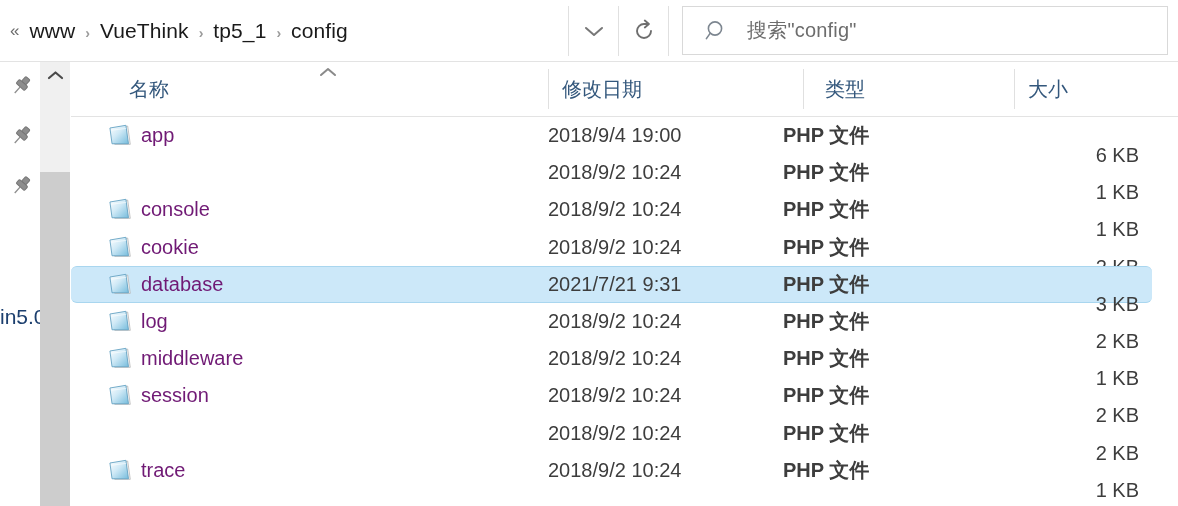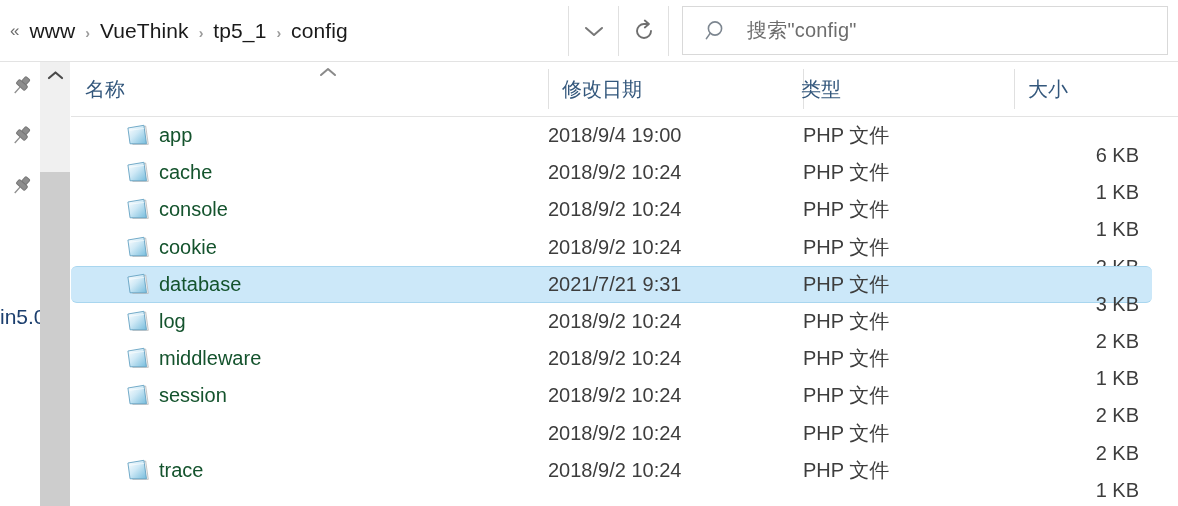--- a/index.html
+++ b/index.html
@@ -200,26 +200,26 @@
     position: absolute;
     top: 0;
     height: 100%;
     display: flex;
     align-items: center;
     font-size: 20px;
     color: #3d3d3d;
     white-space: nowrap;
   }
   .c-name {
-    left: 18px;
+    left: 0;
     width: 477px;
-    color: #14532d;
+    color: #701a75;
   }
   .c-date { left: 477px; width: 255px; text-align: center; }
-  .c-type { left: 732px; width: 211px; }
+  .c-type { left: 712px; width: 211px; font-weight: bold; }
   .c-size {
     left: 943px;
     width: 138px;
     justify-content: flex-end;
     padding-right: 13px;
     box-sizing: border-box;
     margin-top: 20px;
   }
   .fname { padding-left: 8px; }
 
@@ -316,31 +316,31 @@
 
 <div class="listpane">
 
   <div class="colhead">
     <div class="sortcaret">
       <svg width="22" height="14" viewBox="0 0 22 14" aria-hidden="true">
         <path d="M4 10 L11 4 L18 10" fill="none" stroke="#8a8a8a" stroke-width="2" stroke-linecap="round" stroke-linejoin="round"></path>
       </svg>
     </div>
 
-    <div class="colcell" style="left:0; width:477px;">
+    <div class="colcell" style="left:0; width:477px;padding-left:44px;">
       <span class="lbl">名称</span>
     </div>
     <div class="colsep" style="left:477px"></div>
 
     <div class="colcell" style="left:477px; width:255px;">
       <span class="lbl">修改日期</span>
     </div>
     <div class="colsep" style="left:732px"></div>
 
-    <div class="colcell" style="left:716px; width:211px;">
+    <div class="colcell" style="left:740px; width:211px;">
       <span class="lbl">类型</span>
     </div>
     <div class="colsep" style="left:943px"></div>
 
     <div class="colcell" style="left:943px; width:164px;">
       <span class="lbl">大小</span>
     </div>
   </div>
 
   <div class="rows" id="rows">
@@ -358,35 +358,20 @@
             <path d="M18.6 2.4 L21.3 21.6 L4.2 21.6 L2.0 5.2 Z" fill="url(#pg)" stroke="#5f9fc0" stroke-width="0.9"></path>
             <path d="M3.4 7.6 L18.9 5.6" stroke="#ffffff" stroke-width="0.8" opacity="0.75"></path>
           </svg>
           <span class="fname">app</span>
         </div>
         <div class="cell c-date">2018/9/4 19:00</div>
         <div class="cell c-type">PHP 文件</div>
         <div class="cell c-size">6 KB</div>
       </div>
       <div class="row">
-        <div class="cell c-name">
-          <svg class="fileicon" viewBox="0 0 26 26" aria-hidden="true">
-            <defs>
-              <linearGradient id="pg" x1="0" y1="0" x2="1" y2="1">
-                <stop offset="0" stop-color="#ffffff"></stop>
-                <stop offset="0.45" stop-color="#cfe9f6"></stop>
-                <stop offset="1" stop-color="#76bcdc"></stop>
-              </linearGradient>
-            </defs>
-            <path d="M20.5 3.2 L23.2 22.2 L7.0 22.2 L4.4 6.0 Z" fill="#f2f2f2" stroke="#b6b6b6" stroke-width="0.8"></path>
-            <path d="M18.6 2.4 L21.3 21.6 L4.2 21.6 L2.0 5.2 Z" fill="url(#pg)" stroke="#5f9fc0" stroke-width="0.9"></path>
-            <path d="M3.4 7.6 L18.9 5.6" stroke="#ffffff" stroke-width="0.8" opacity="0.75"></path>
-          </svg>
-          <span class="fname">cache</span>
-        </div>
         <div class="cell c-date">2018/9/2 10:24</div>
         <div class="cell c-type">PHP 文件</div>
         <div class="cell c-size">1 KB</div>
       </div>
       <div class="row">
         <div class="cell c-name">
           <svg class="fileicon" viewBox="0 0 26 26" aria-hidden="true">
             <defs>
               <linearGradient id="pg" x1="0" y1="0" x2="1" y2="1">
                 <stop offset="0" stop-color="#ffffff"></stop>

